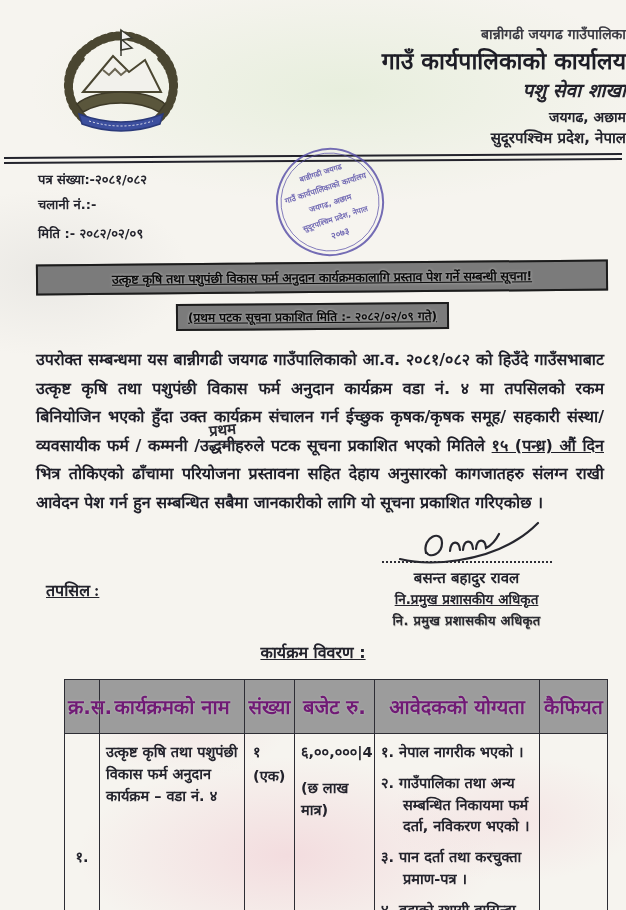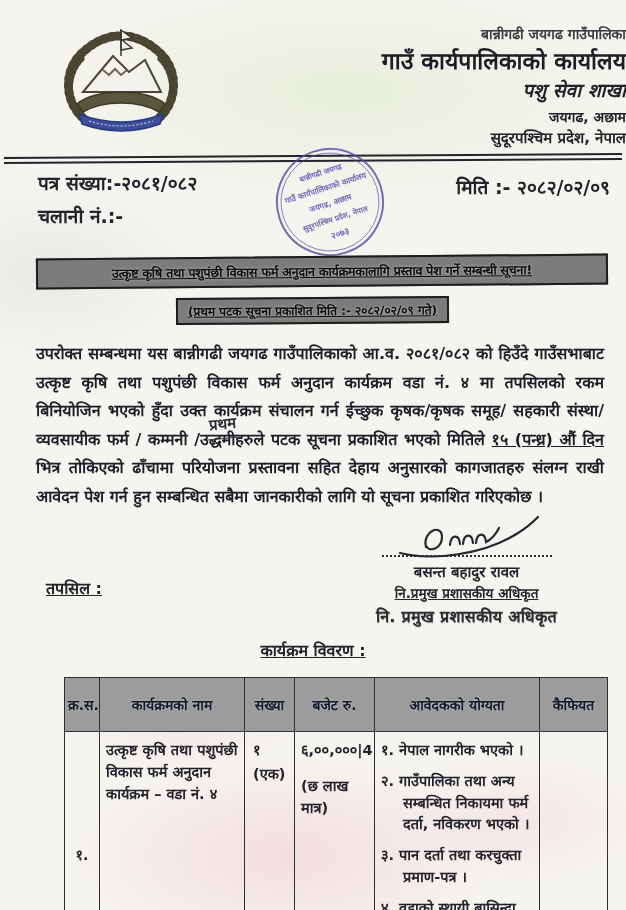--- a/index.html
+++ b/index.html
@@ -26,21 +26,21 @@
   .h-branch{ font-size:19px; font-weight:700; margin-top:4px;font-style:italic; }
   .h-loc{ font-size:14px; font-weight:700; margin-top:6px; }
   .h-prov{ font-size:15px; font-weight:700; margin-top:2px; }
   .rule-double{
     margin:8px 4px 0 4px; height:7px;
     border-top:2.5px solid #23232c; border-bottom:2px solid #23232c;
     transform:rotate(-0.35deg);
   }
   
   .meta{ display:flex; justify-content:space-between; padding:8px 16px 0 38px;
-         font-size:19px; font-weight:700; }
+         font-size:13px; font-weight:700;flex-direction:column; }
   .meta-left div{ margin-bottom:7px; }
   .meta-right{ padding-top:4px; }
   
   .stamp{ position:absolute; left:268px; top:146px; width:124px; height:112px;
           opacity:.82; pointer-events:none; }
   
   .strip{
     background:#7b7b7b; border:2px solid #1c1c1c; color:#0c0c0c;
     font-weight:700; text-align:center;
     text-shadow:0 0 3px rgba(255,255,255,.55);
@@ -64,36 +64,36 @@
   .ins{ position:relative; display:inline-block; width:0; height:0; }
   .ins i{
     position:absolute; left:-58px; top:-34px; font-style:normal; font-weight:700;
     font-size:15px; color:#2b2b33; transform:rotate(-5deg);
     border-bottom:1.5px solid #3a3a40; padding:0 3px; white-space:nowrap;
   }
   
   .sig-row{ display:flex; justify-content:space-between; align-items:flex-end;
             padding:4px 42px 0 46px; }
   .tapasil{ font-size:16px; font-weight:800; text-decoration:underline;
-            padding-bottom:28px; }
+            padding-bottom:28px;font-family:Liberation Serif, serif; }
   .sig{ width:235px; text-align:center; }
   .sig svg{ display:block; margin:0 auto; }
   .sig-dots{ width:170px; margin:-6px auto 4px; border-bottom:2.5px dotted #2e2e36; }
   .sig-name{ font-size:15px; font-weight:700; }
   .sig-title1{ font-size:13.5px; font-weight:700; margin-top:3px;text-decoration:underline; }
-  .sig-title2{ font-size:16px; font-weight:800; margin-top:3px; color:#2a2a30;
+  .sig-title2{ font-size:13px; font-weight:800; margin-top:3px; color:#2a2a30;
                letter-spacing:.3px; text-shadow:.5px .5px 0 rgba(40,40,40,.35); }
   
   .tbl-title{ text-align:center; margin-top:12px; font-size:16px; font-weight:800;
               text-decoration:underline; }
   table{ border-collapse:collapse; margin:16px 0 0 64px; width:543px;
          table-layout:fixed; }
   th,td{ border:1.6px solid #2d2d34; }
   thead th{
-    background:#9c9c9c; color:#0f172a; font-size:14px; font-weight:700;
+    background:#9c9c9c; color:#701a75; font-size:20px; font-weight:700;
     height:54px; padding:2px 3px; text-shadow:0 0 2px rgba(255,255,255,.45);
   }
   tbody td{ height:188px; vertical-align:top; padding:8px 6px;
             font-size:14.5px; font-weight:600; line-height:1.5; }
   td.c-sn{ vertical-align:middle; text-align:center; font-weight:700; }
   td.c-count{ text-align:left; padding-left:8px; }
   .count-word{ margin-top:2px; }
   .budget-words{ margin-top:14px; }
   .q{ padding-left:22px; text-indent:-22px; margin-bottom:9px; }
   .col-sn{width:35px;} .col-name{width:145px;} .col-count{width:50px;}

